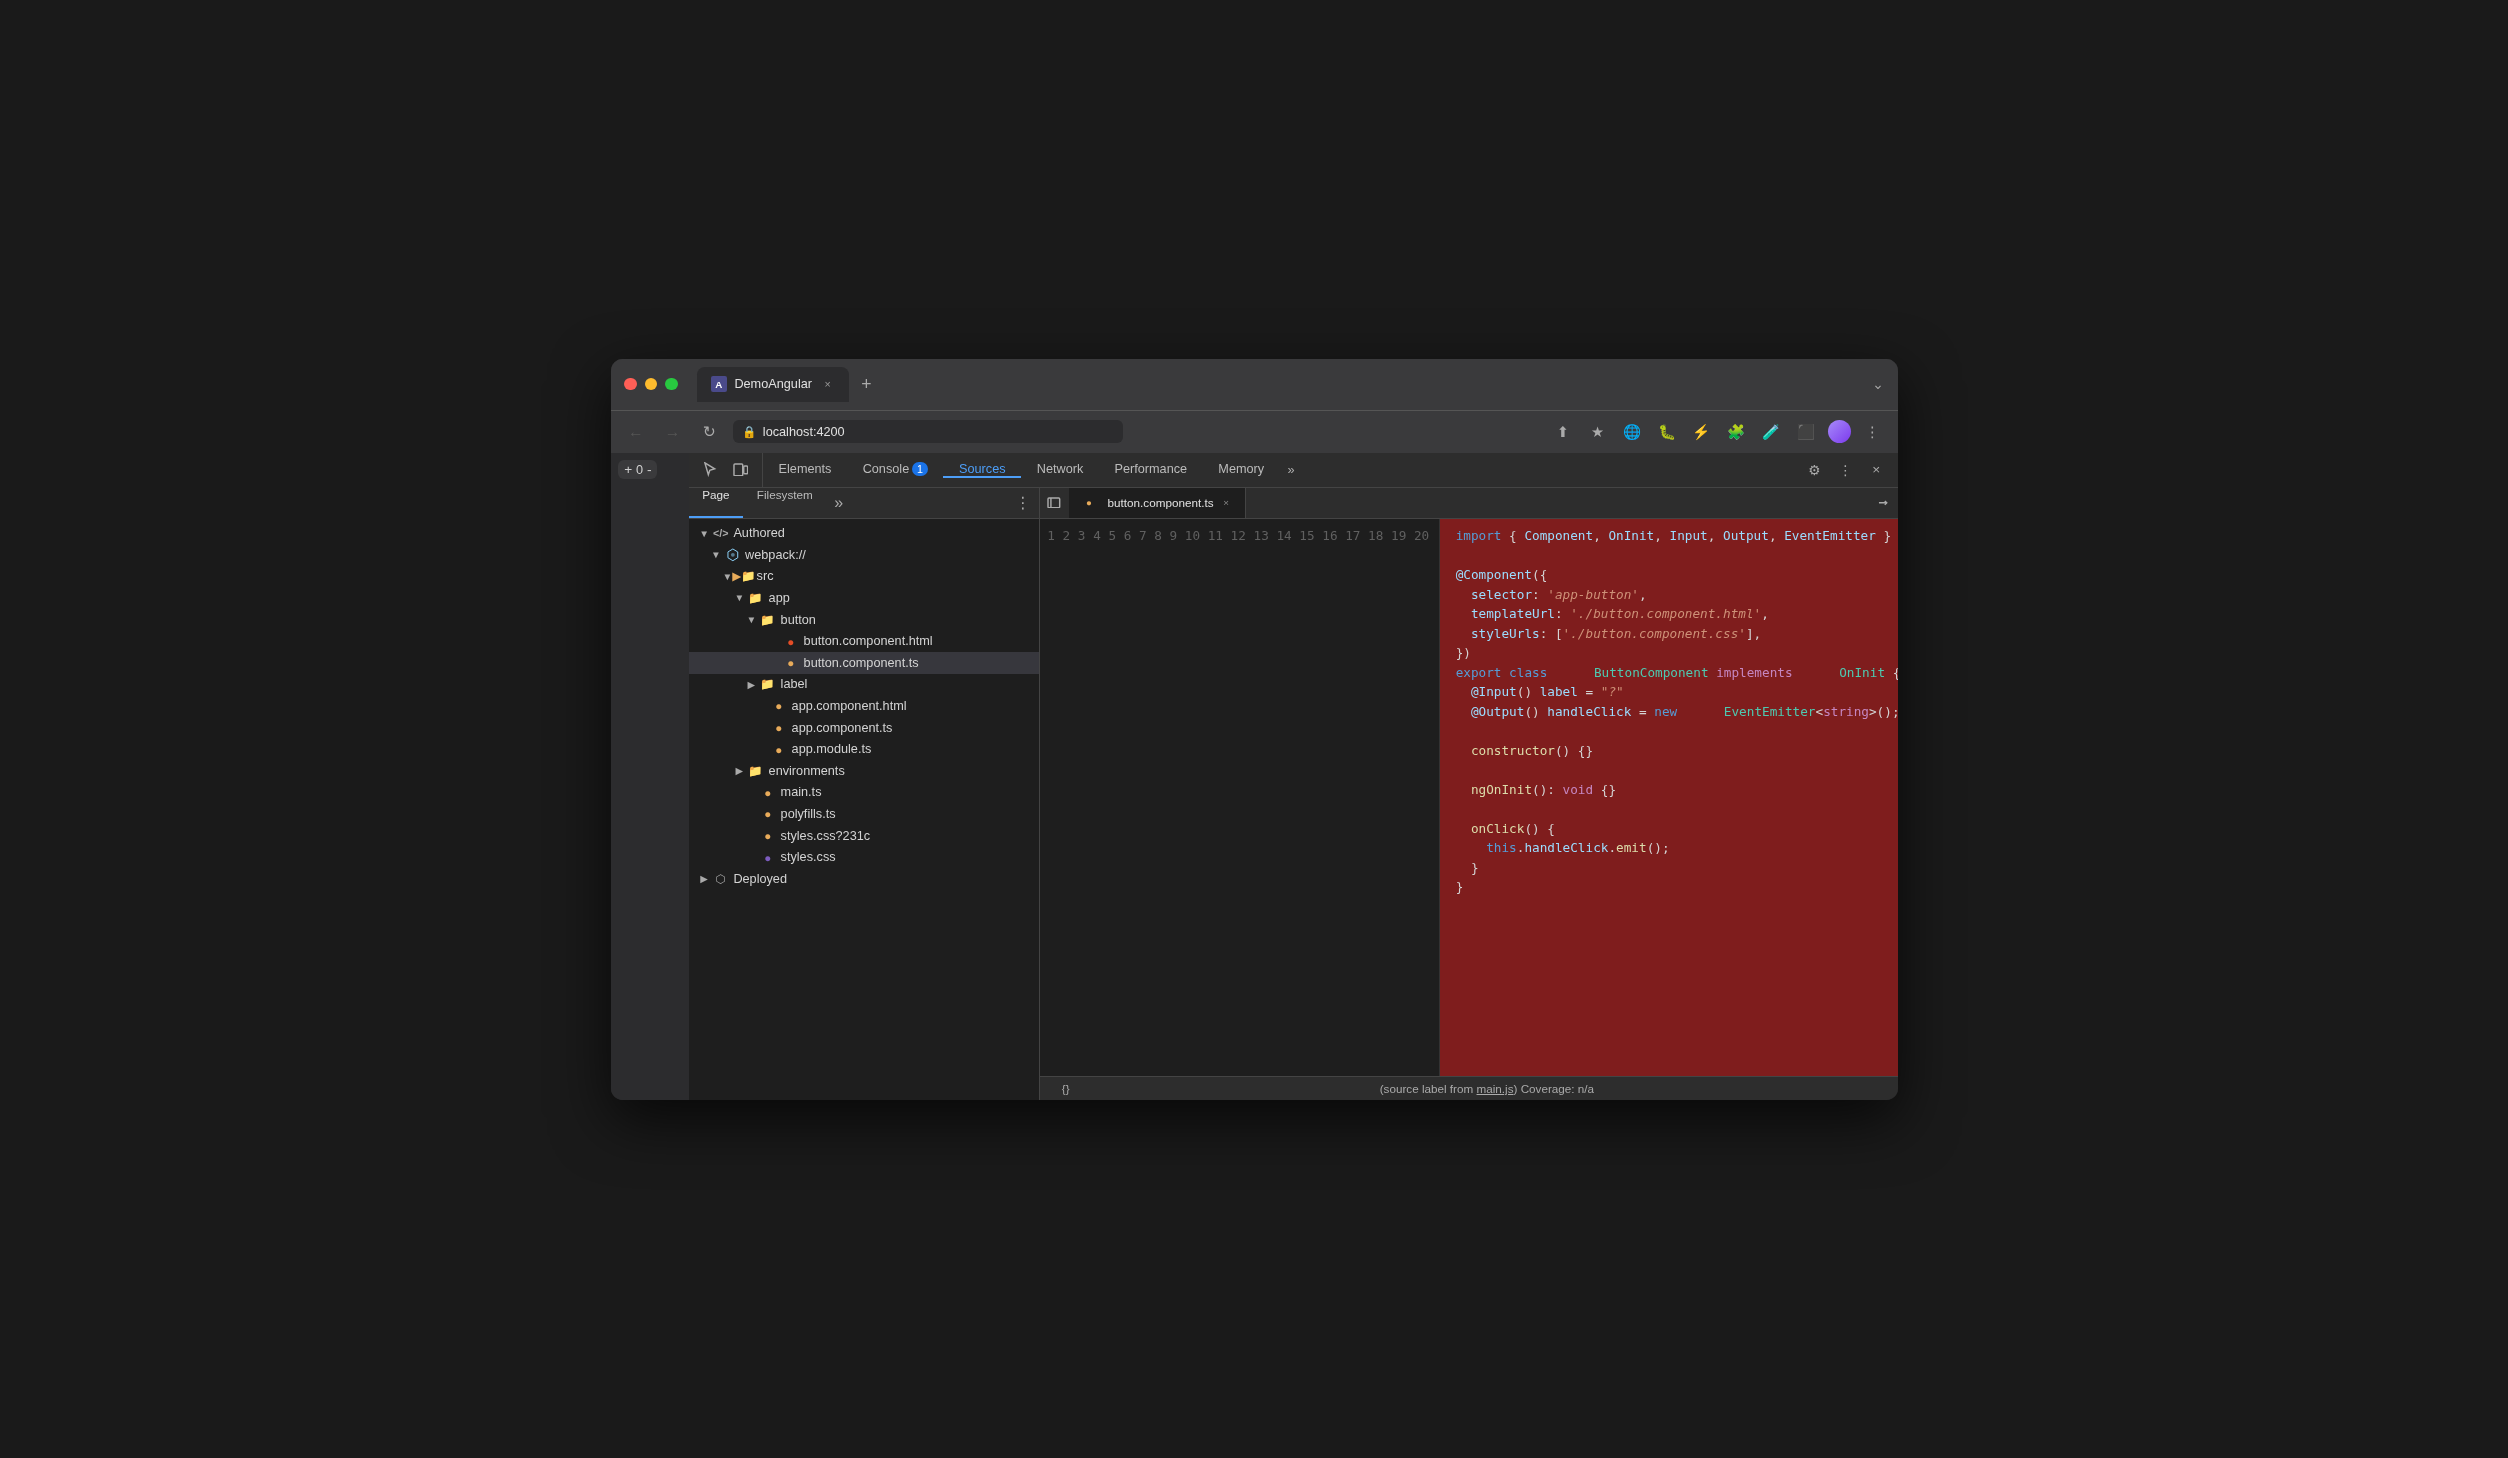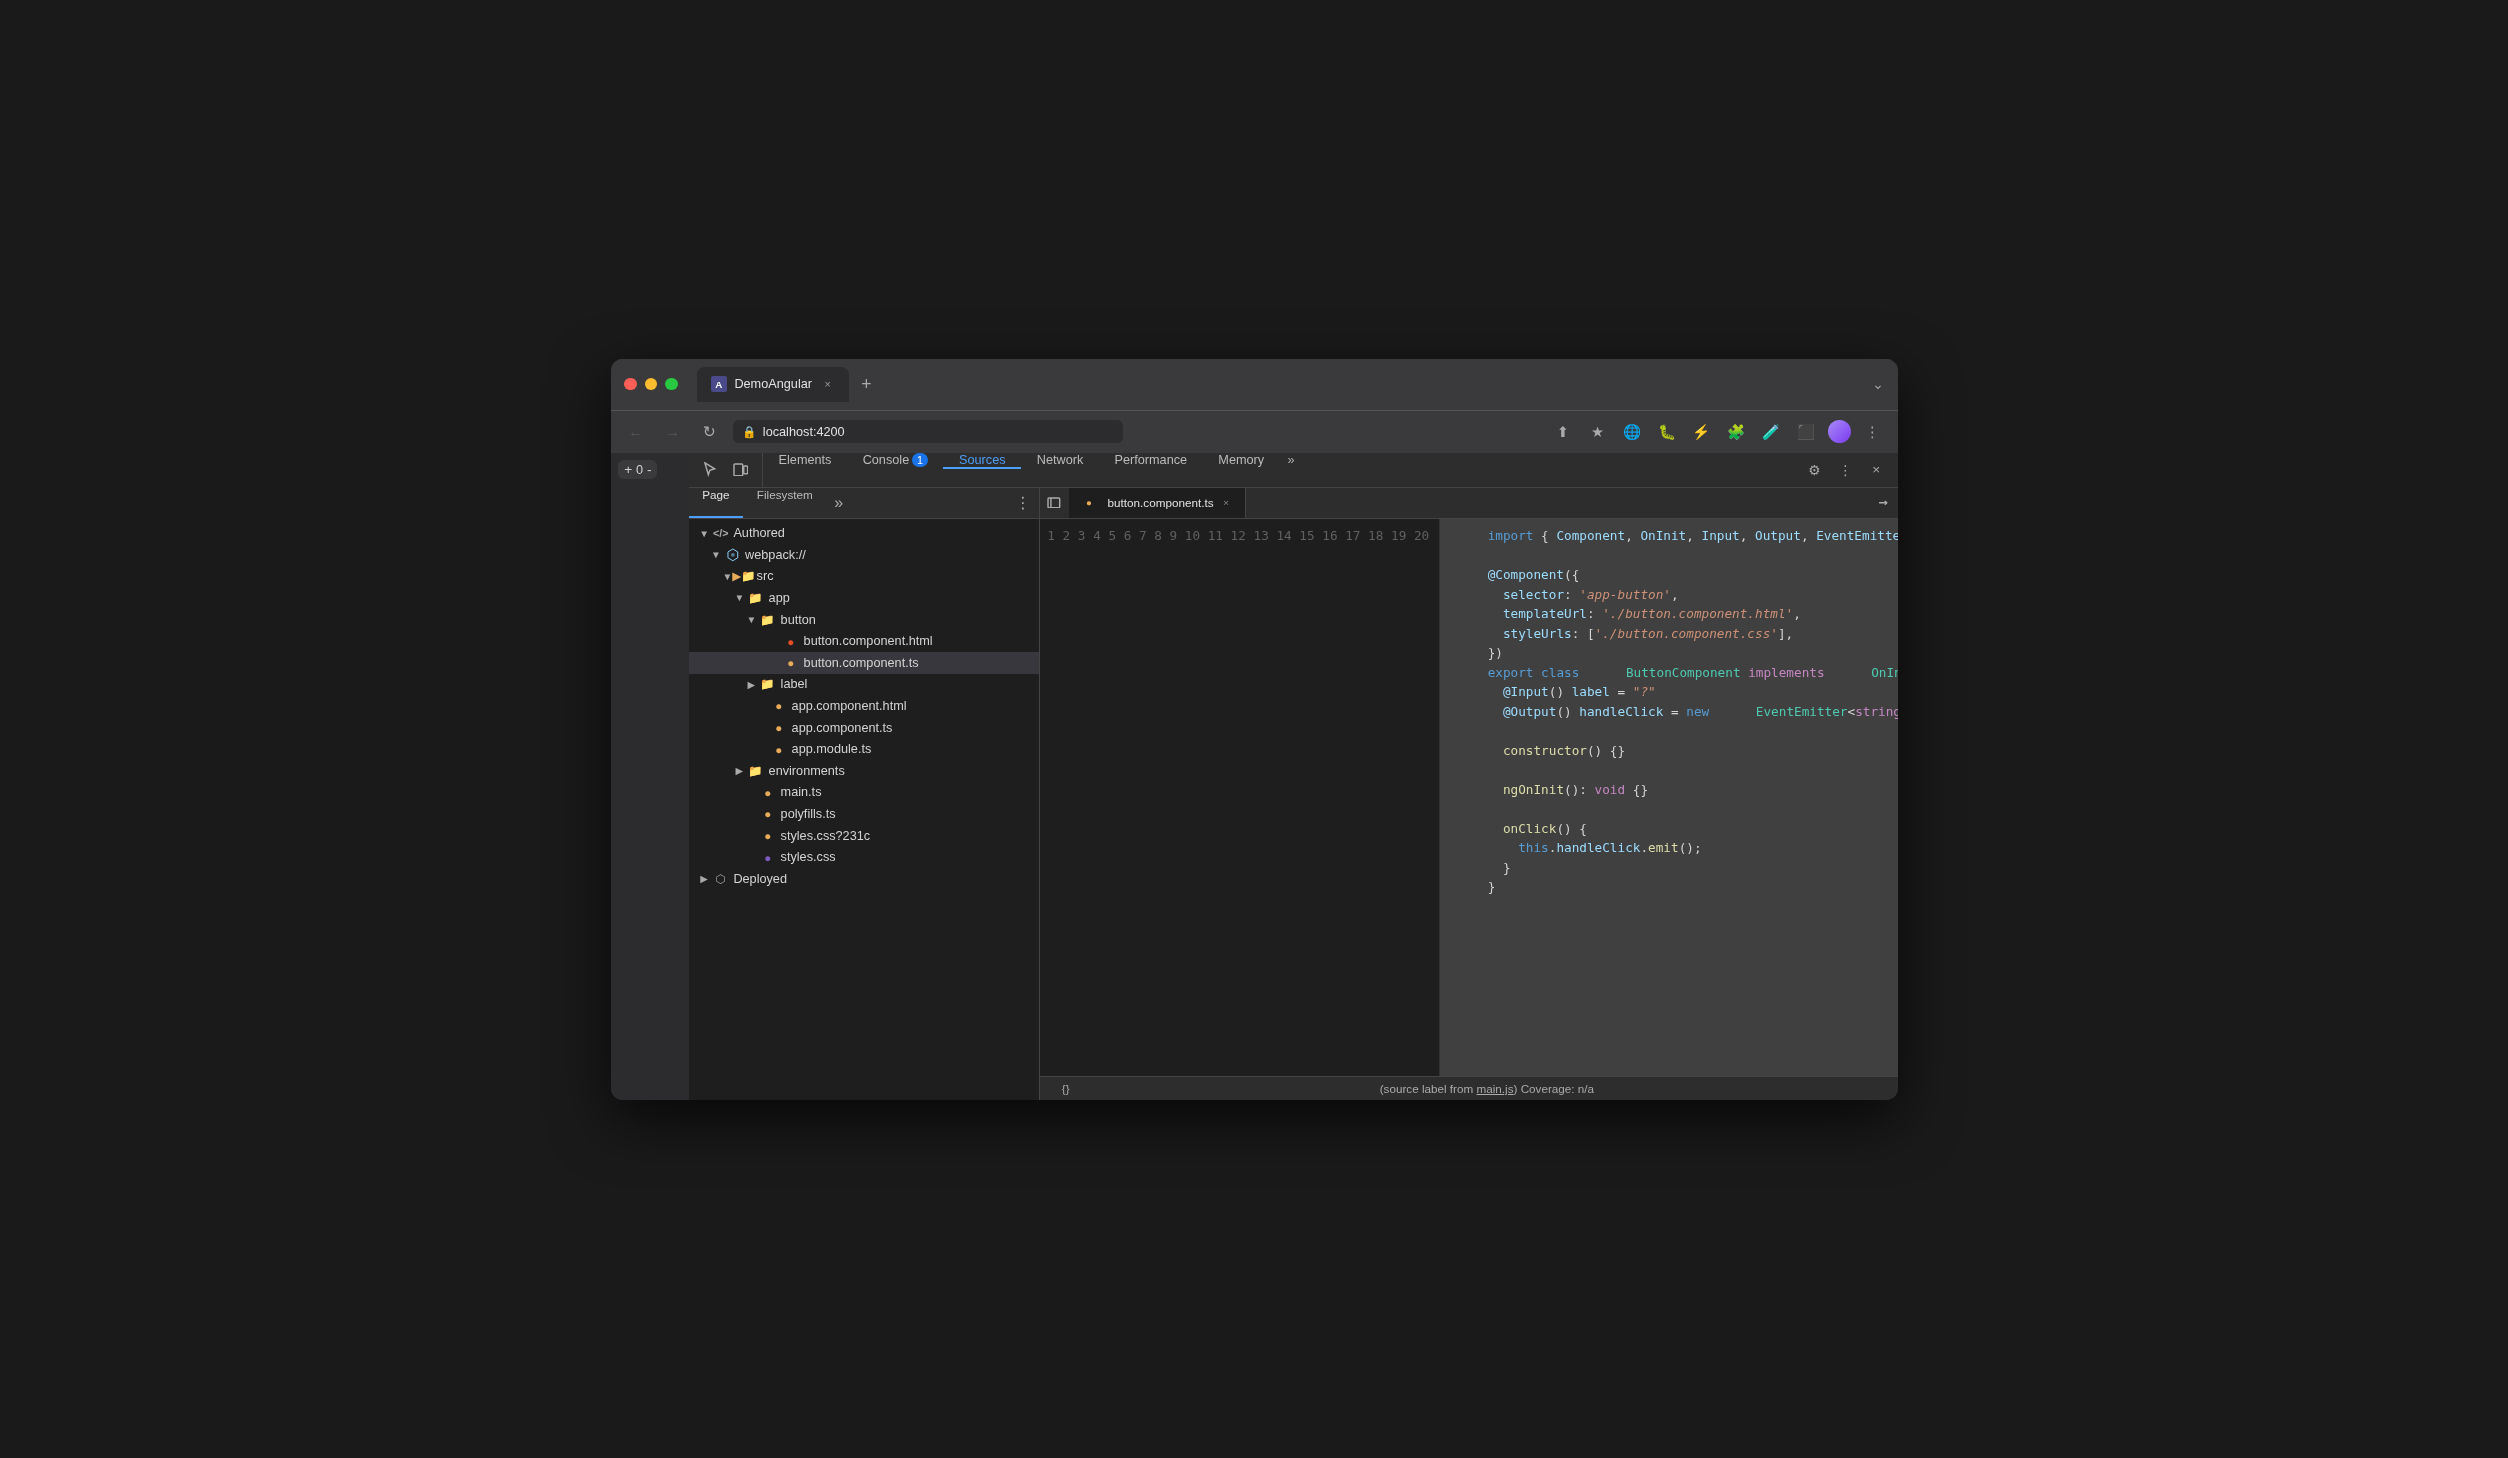--- a/index.html
+++ b/index.html
@@ -190,21 +190,21 @@
       display: flex;
       align-items: center;
       justify-content: center;
       color: #aaa;
       font-size: 13.7px;
       cursor: pointer;
       border-radius: 2.9px;
     }
     .devtools-tabs {
       display: flex;
-      align-items: flex-start;
+      align-items: center;
       flex: 1;
     }
     .dt-tab {
       padding: 0 15.6px;
       display: flex;
       align-items: center;
       font-size: 12.7px;
       color: #bbb;
       cursor: pointer;
       border-bottom: 2px solid transparent;
@@ -378,22 +378,21 @@
       justify-content: center;
       color: #aaa;
       font-size: 13.7px;
       cursor: pointer;
     }
     
     .code-content {
       flex: 1;
       overflow: auto;
       display: flex;
-      background: #404040;
-      gap: 32px;
+      background: #7f1d1d;
     }
     .code-content::-webkit-scrollbar { width: 7.8px; height: 7.8px; }
     .code-content::-webkit-scrollbar-thumb { background: #555; border-radius: 3.9px; }
     .line-numbers {
       padding: 7.8px 0;
       background: #1e1e1e;
       color: #606060;
       font-family: 'Monaco', 'Menlo', 'Consolas', monospace;
       font-size: 12.7px;
       line-height: 19.5px;

